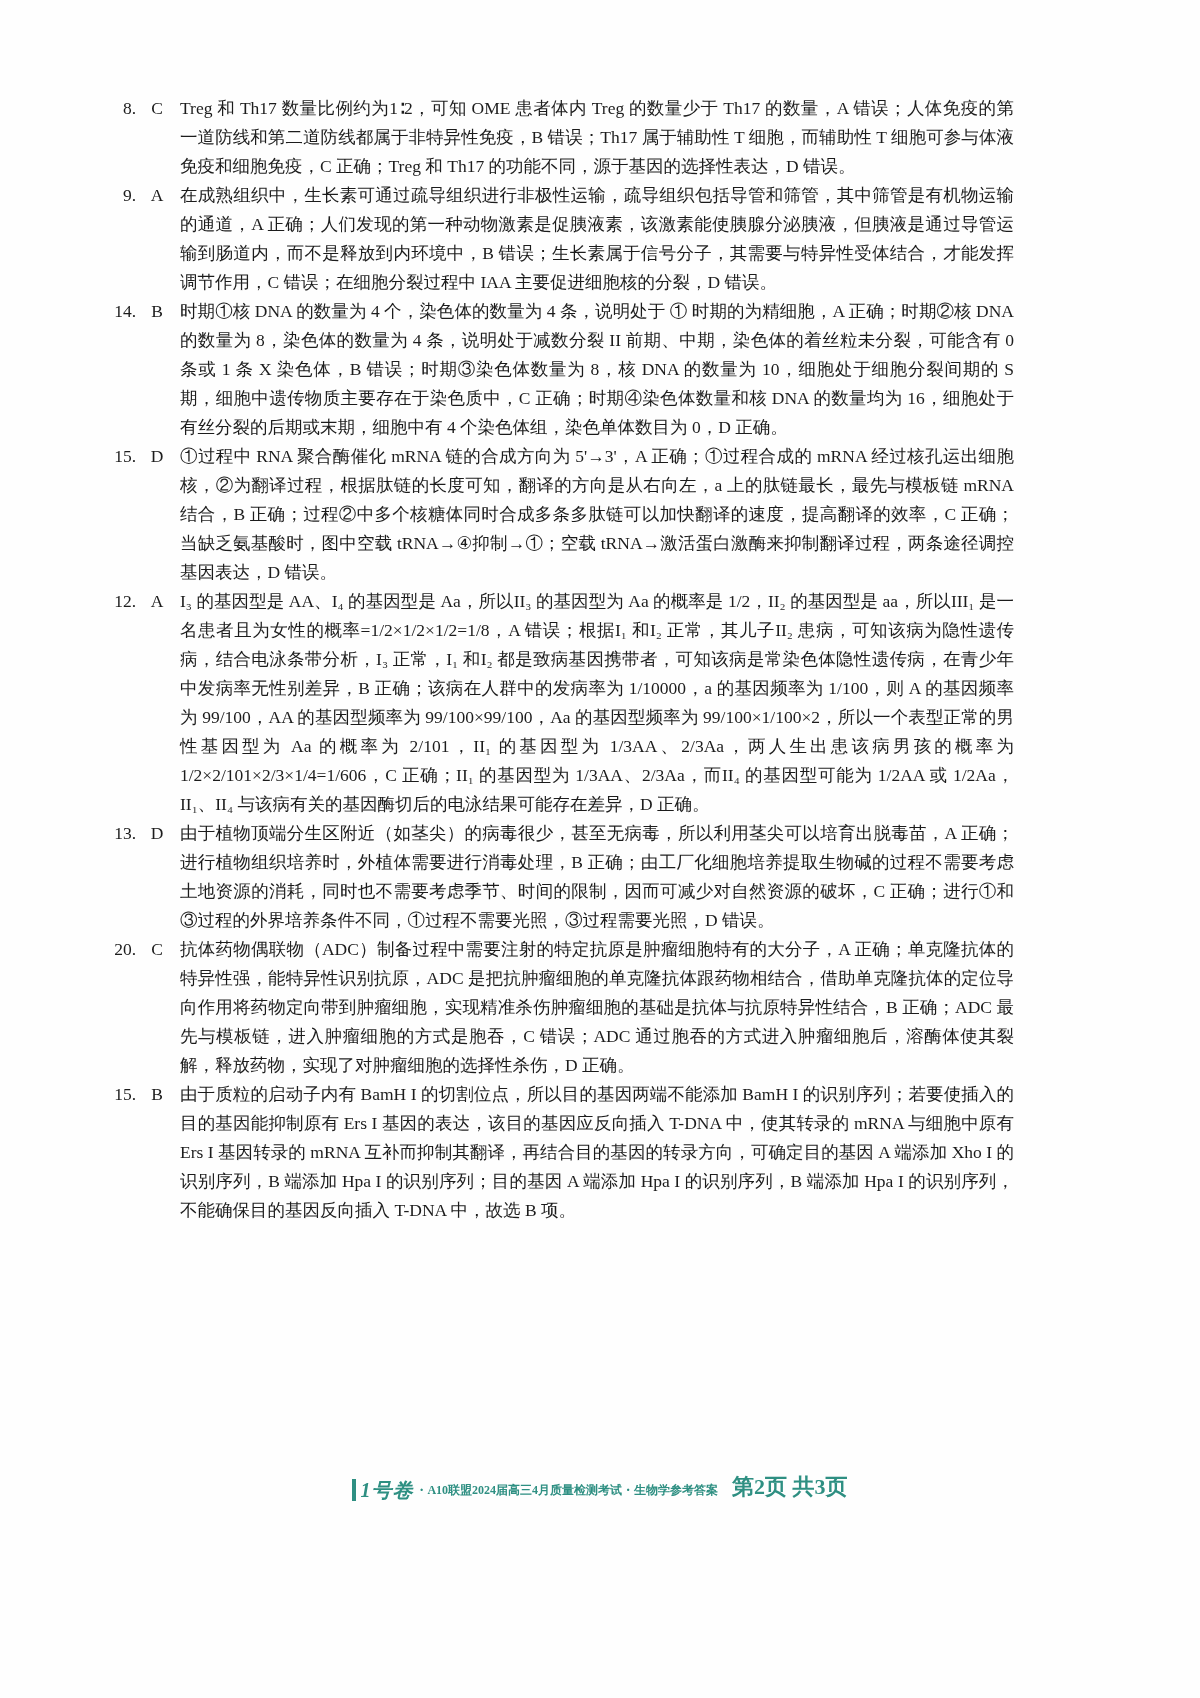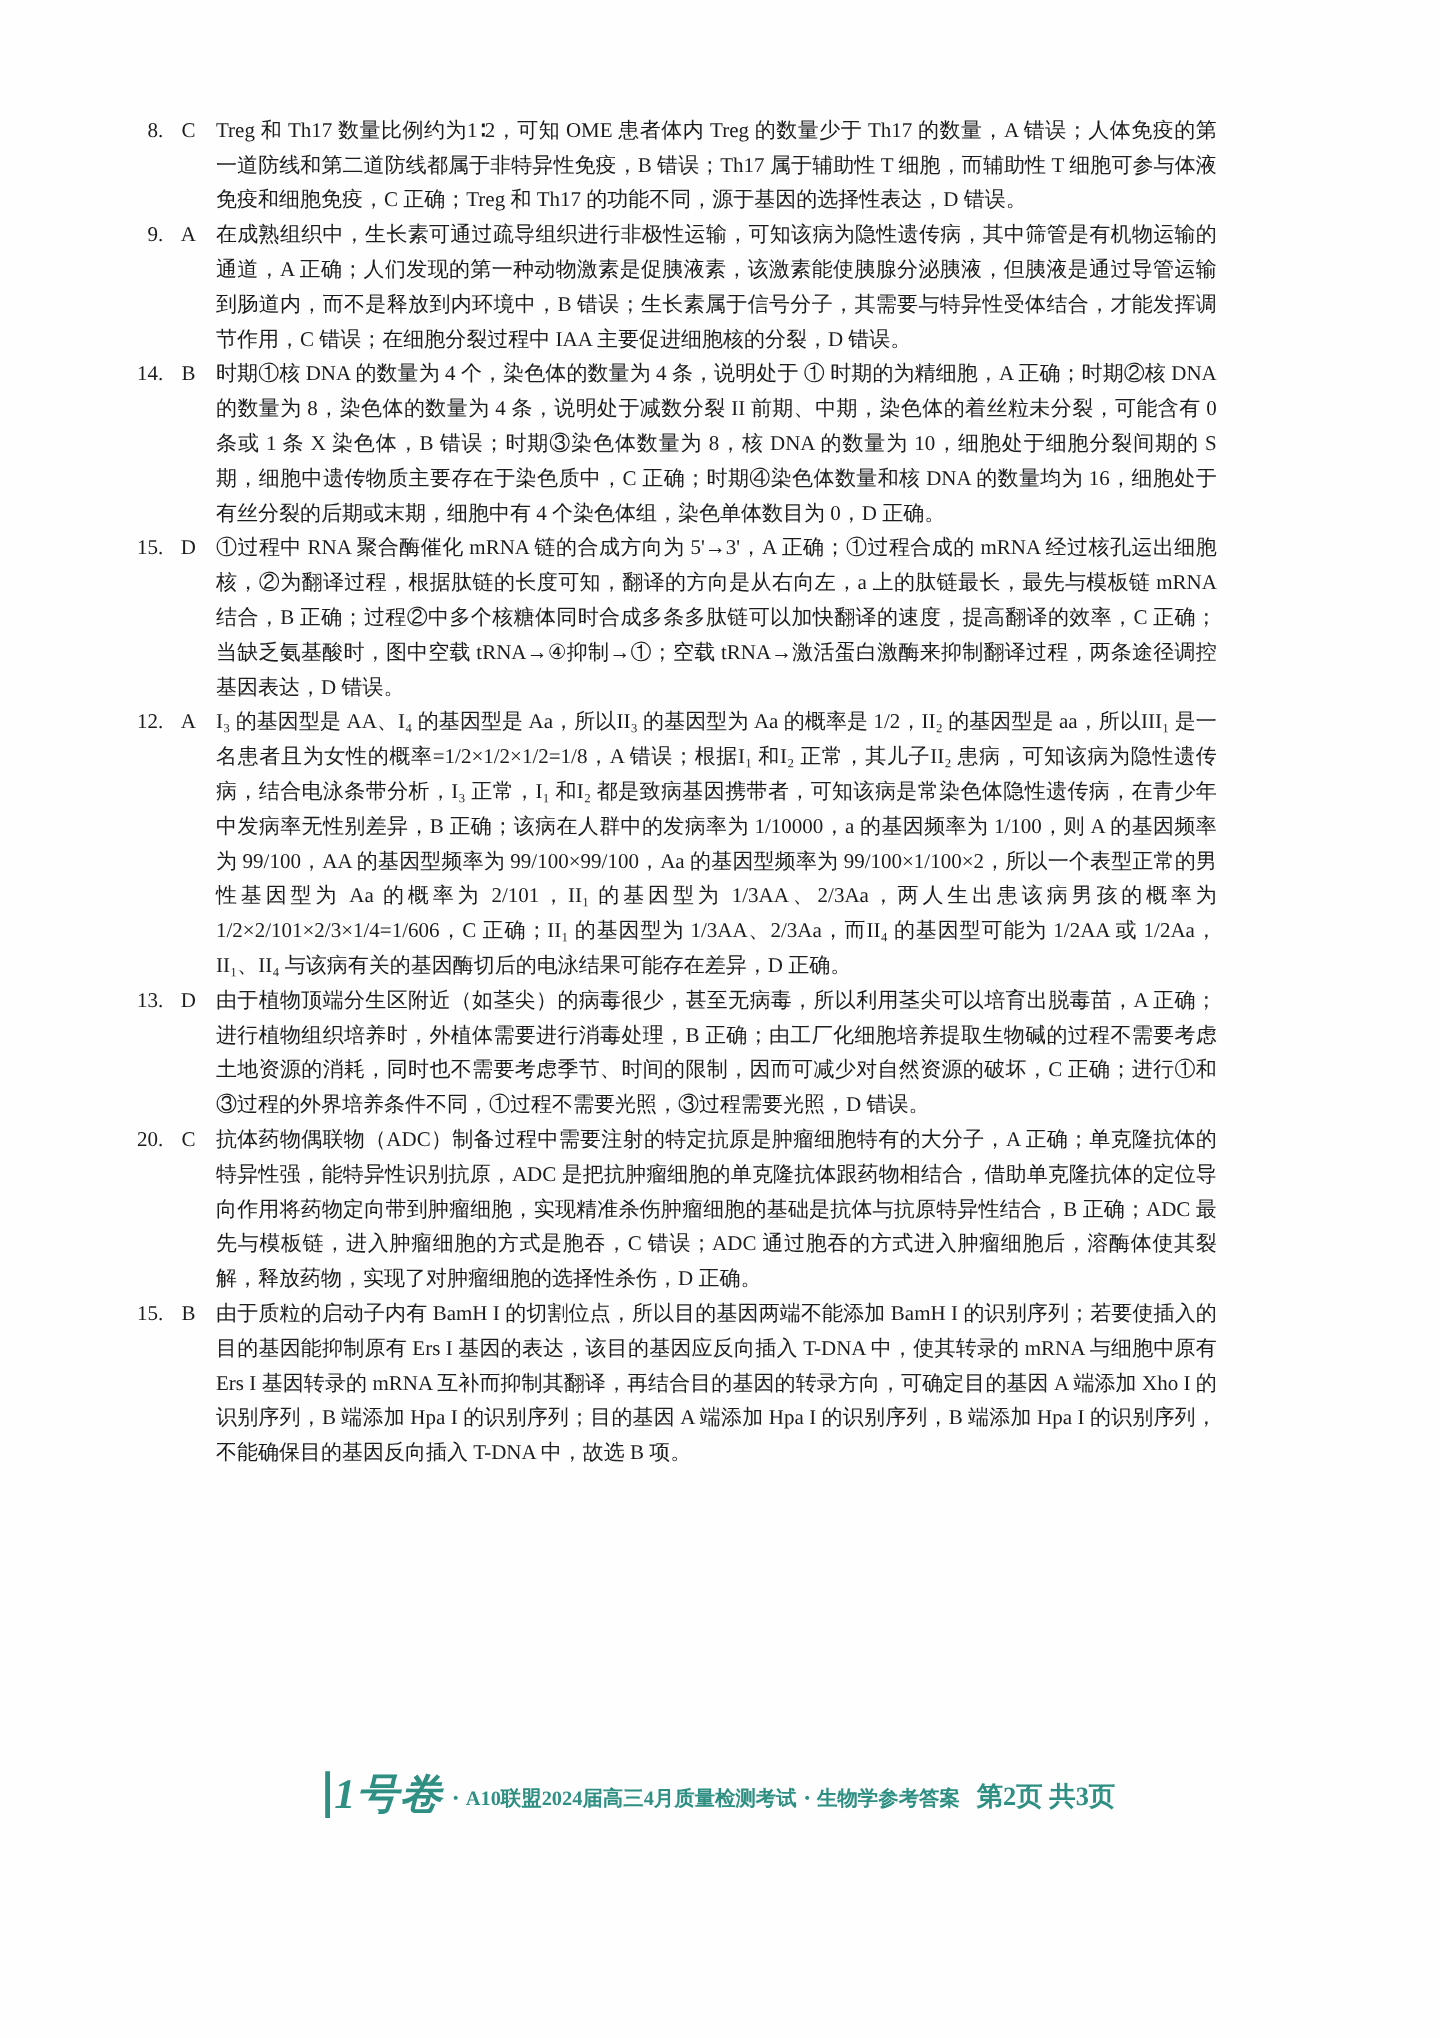--- a/index.html
+++ b/index.html
@@ -52,31 +52,31 @@
   .footer {
     position: absolute;
     top: 1472px;
     left: 0;
     width: 100%;
     text-align: center;
     color: var(--accent, #2e8f82);
     white-space: nowrap;
   }
   .footer .logo {
-    font-size: 35px;
+    font-size: 20px;
     font-weight: 700;
     font-style: italic;
     letter-spacing: 1px;
     vertical-align: -3px;
     border-left: 4px solid var(--accent, #2e8f82);
     padding-left: 4px;
     margin-right: 2px;
   }
   .footer .footer-text {
-    font-size: 17px;
+    font-size: 12px;
     font-weight: 600;
   }
   .footer .footer-page {
     font-size: 22px;
     font-weight: 600;
     margin-left: 14px;
   }
 </style>
 </head>
 <body>
@@ -86,21 +86,21 @@
 
     <div class="item">
       <div class="num">8.</div>
       <div class="ans">C</div>
       <div class="txt">Treg 和 Th17 数量比例约为1∶2，可知 OME 患者体内 Treg 的数量少于 Th17 的数量，A 错误；人体免疫的第一道防线和第二道防线都属于非特异性免疫，B 错误；Th17 属于辅助性 T 细胞，而辅助性 T 细胞可参与体液免疫和细胞免疫，C 正确；Treg 和 Th17 的功能不同，源于基因的选择性表达，D 错误。</div>
     </div>
 
     <div class="item">
       <div class="num">9.</div>
       <div class="ans">A</div>
-      <div class="txt">在成熟组织中，生长素可通过疏导组织进行非极性运输，可知该病为隐性遗传病，其中筛管是有机物运输的通道，A 正确；人们发现的第一种动物激素是促胰液素，该激素能使胰腺分泌胰液，但胰液是通过导管运输到肠道内，而不是释放到内环境中，B 错误；生长素属于信号分子，其需要与特异性受体结合，才能发挥调节作用，C 错误；在细胞分裂过程中 IAA 主要促进细胞核的分裂，D 错误。</div>
+      <div class="txt">在成熟组织中，生长素可通过疏导组织进行非极性运输，疏导组织包括导管和筛管，其中筛管是有机物运输的通道，A 正确；人们发现的第一种动物激素是促胰液素，该激素能使胰腺分泌胰液，但胰液是通过导管运输到肠道内，而不是释放到内环境中，B 错误；生长素属于信号分子，其需要与特异性受体结合，才能发挥调节作用，C 错误；在细胞分裂过程中 IAA 主要促进细胞核的分裂，D 错误。</div>
     </div>
 
     <div class="item">
       <div class="num">14.</div>
       <div class="ans">B</div>
       <div class="txt">时期①核 DNA 的数量为 4 个，染色体的数量为 4 条，说明处于 ① 时期的为精细胞，A 正确；时期②核 DNA 的数量为 8，染色体的数量为 4 条，说明处于减数分裂 II 前期、中期，染色体的着丝粒未分裂，可能含有 0 条或 1 条 X 染色体，B 错误；时期③染色体数量为 8，核 DNA 的数量为 10，细胞处于细胞分裂间期的 S 期，细胞中遗传物质主要存在于染色质中，C 正确；时期④染色体数量和核 DNA 的数量均为 16，细胞处于有丝分裂的后期或末期，细胞中有 4 个染色体组，染色单体数目为 0，D 正确。</div>
     </div>
 
     <div class="item">
       <div class="num">15.</div>

